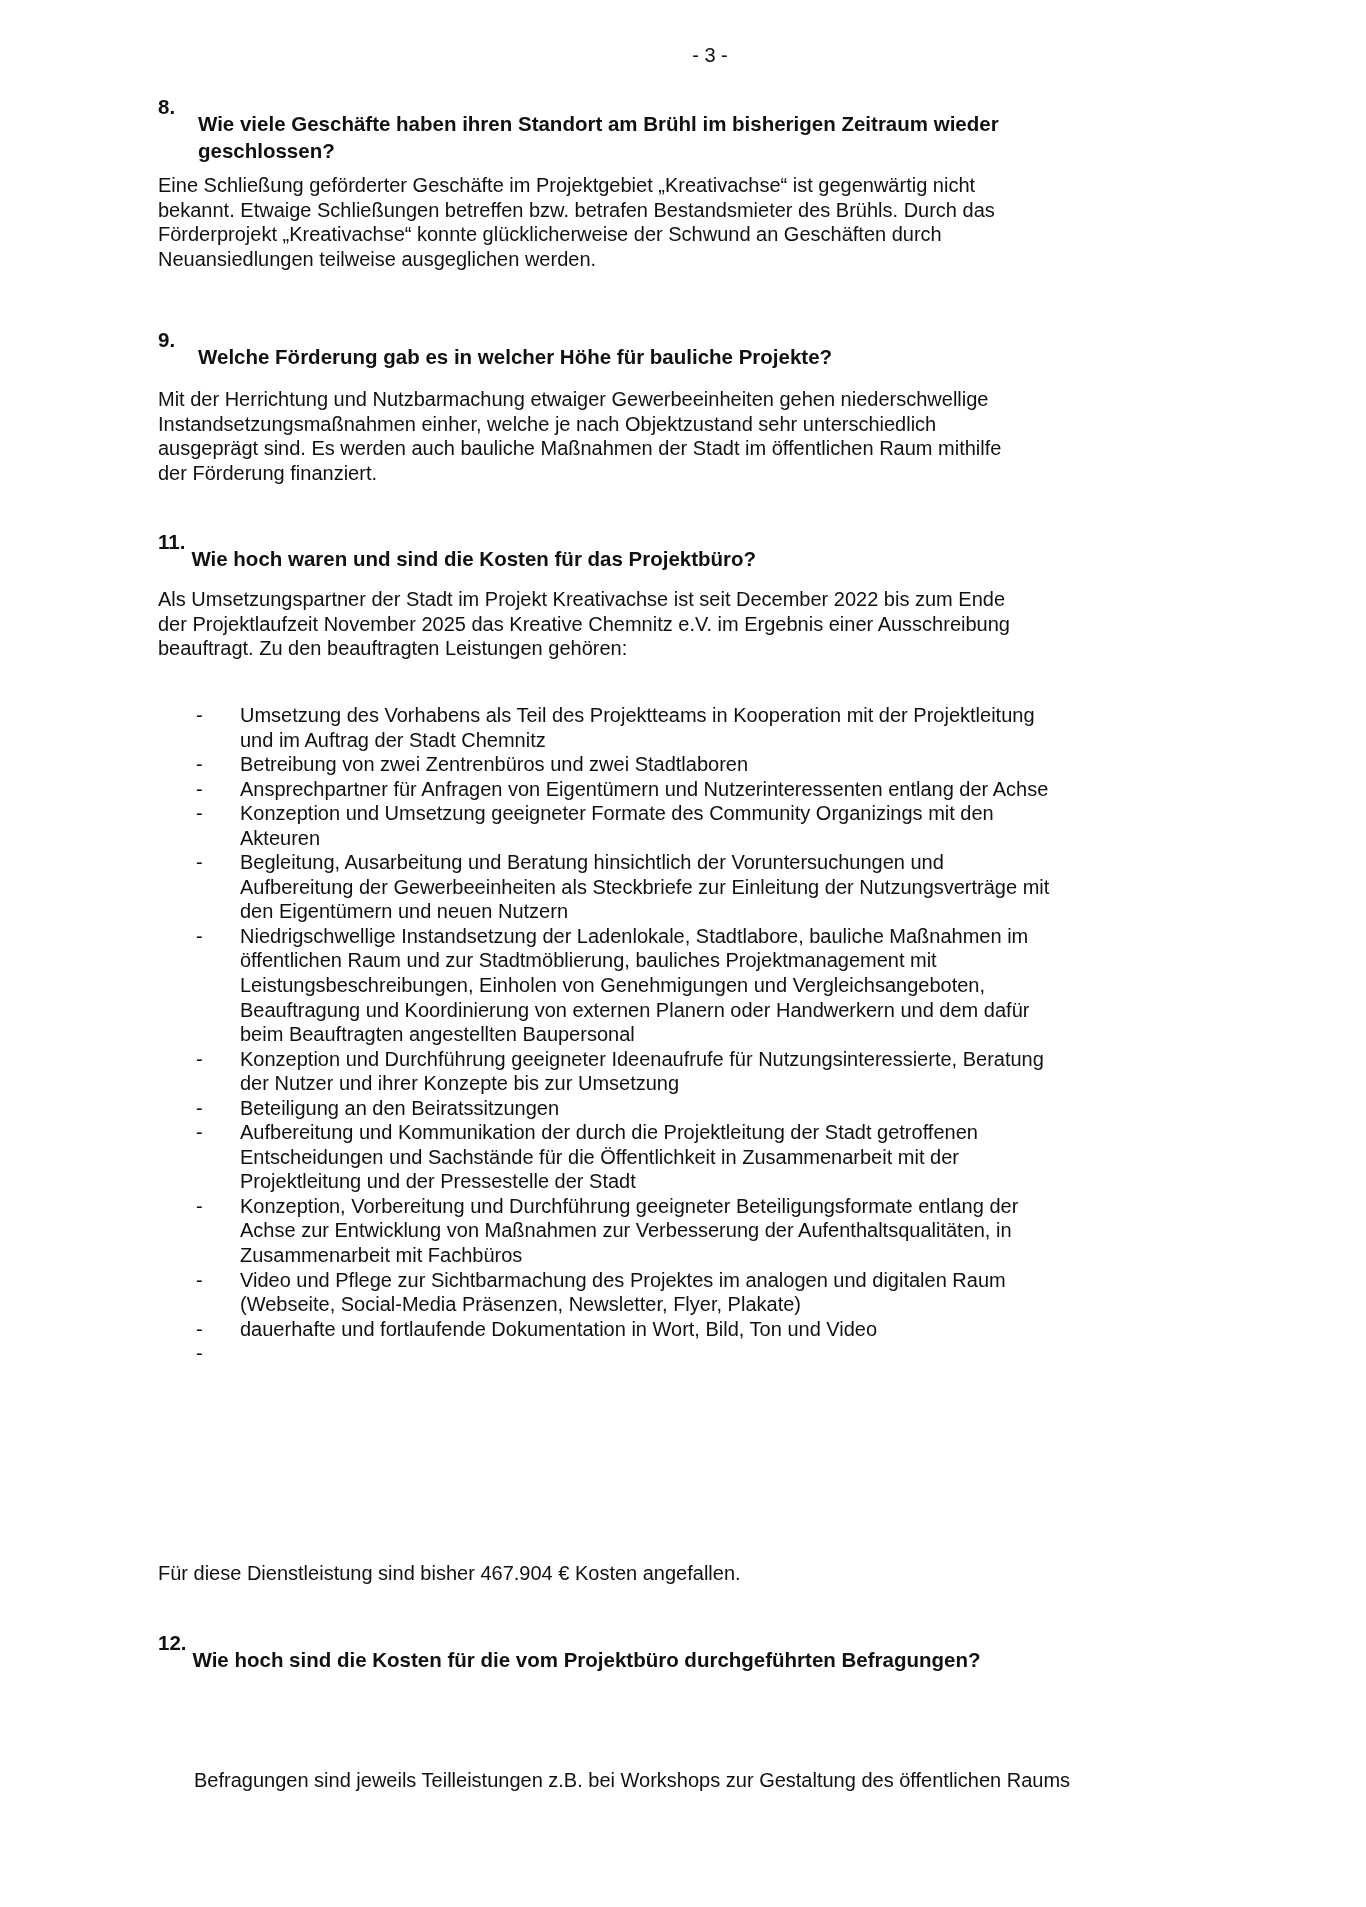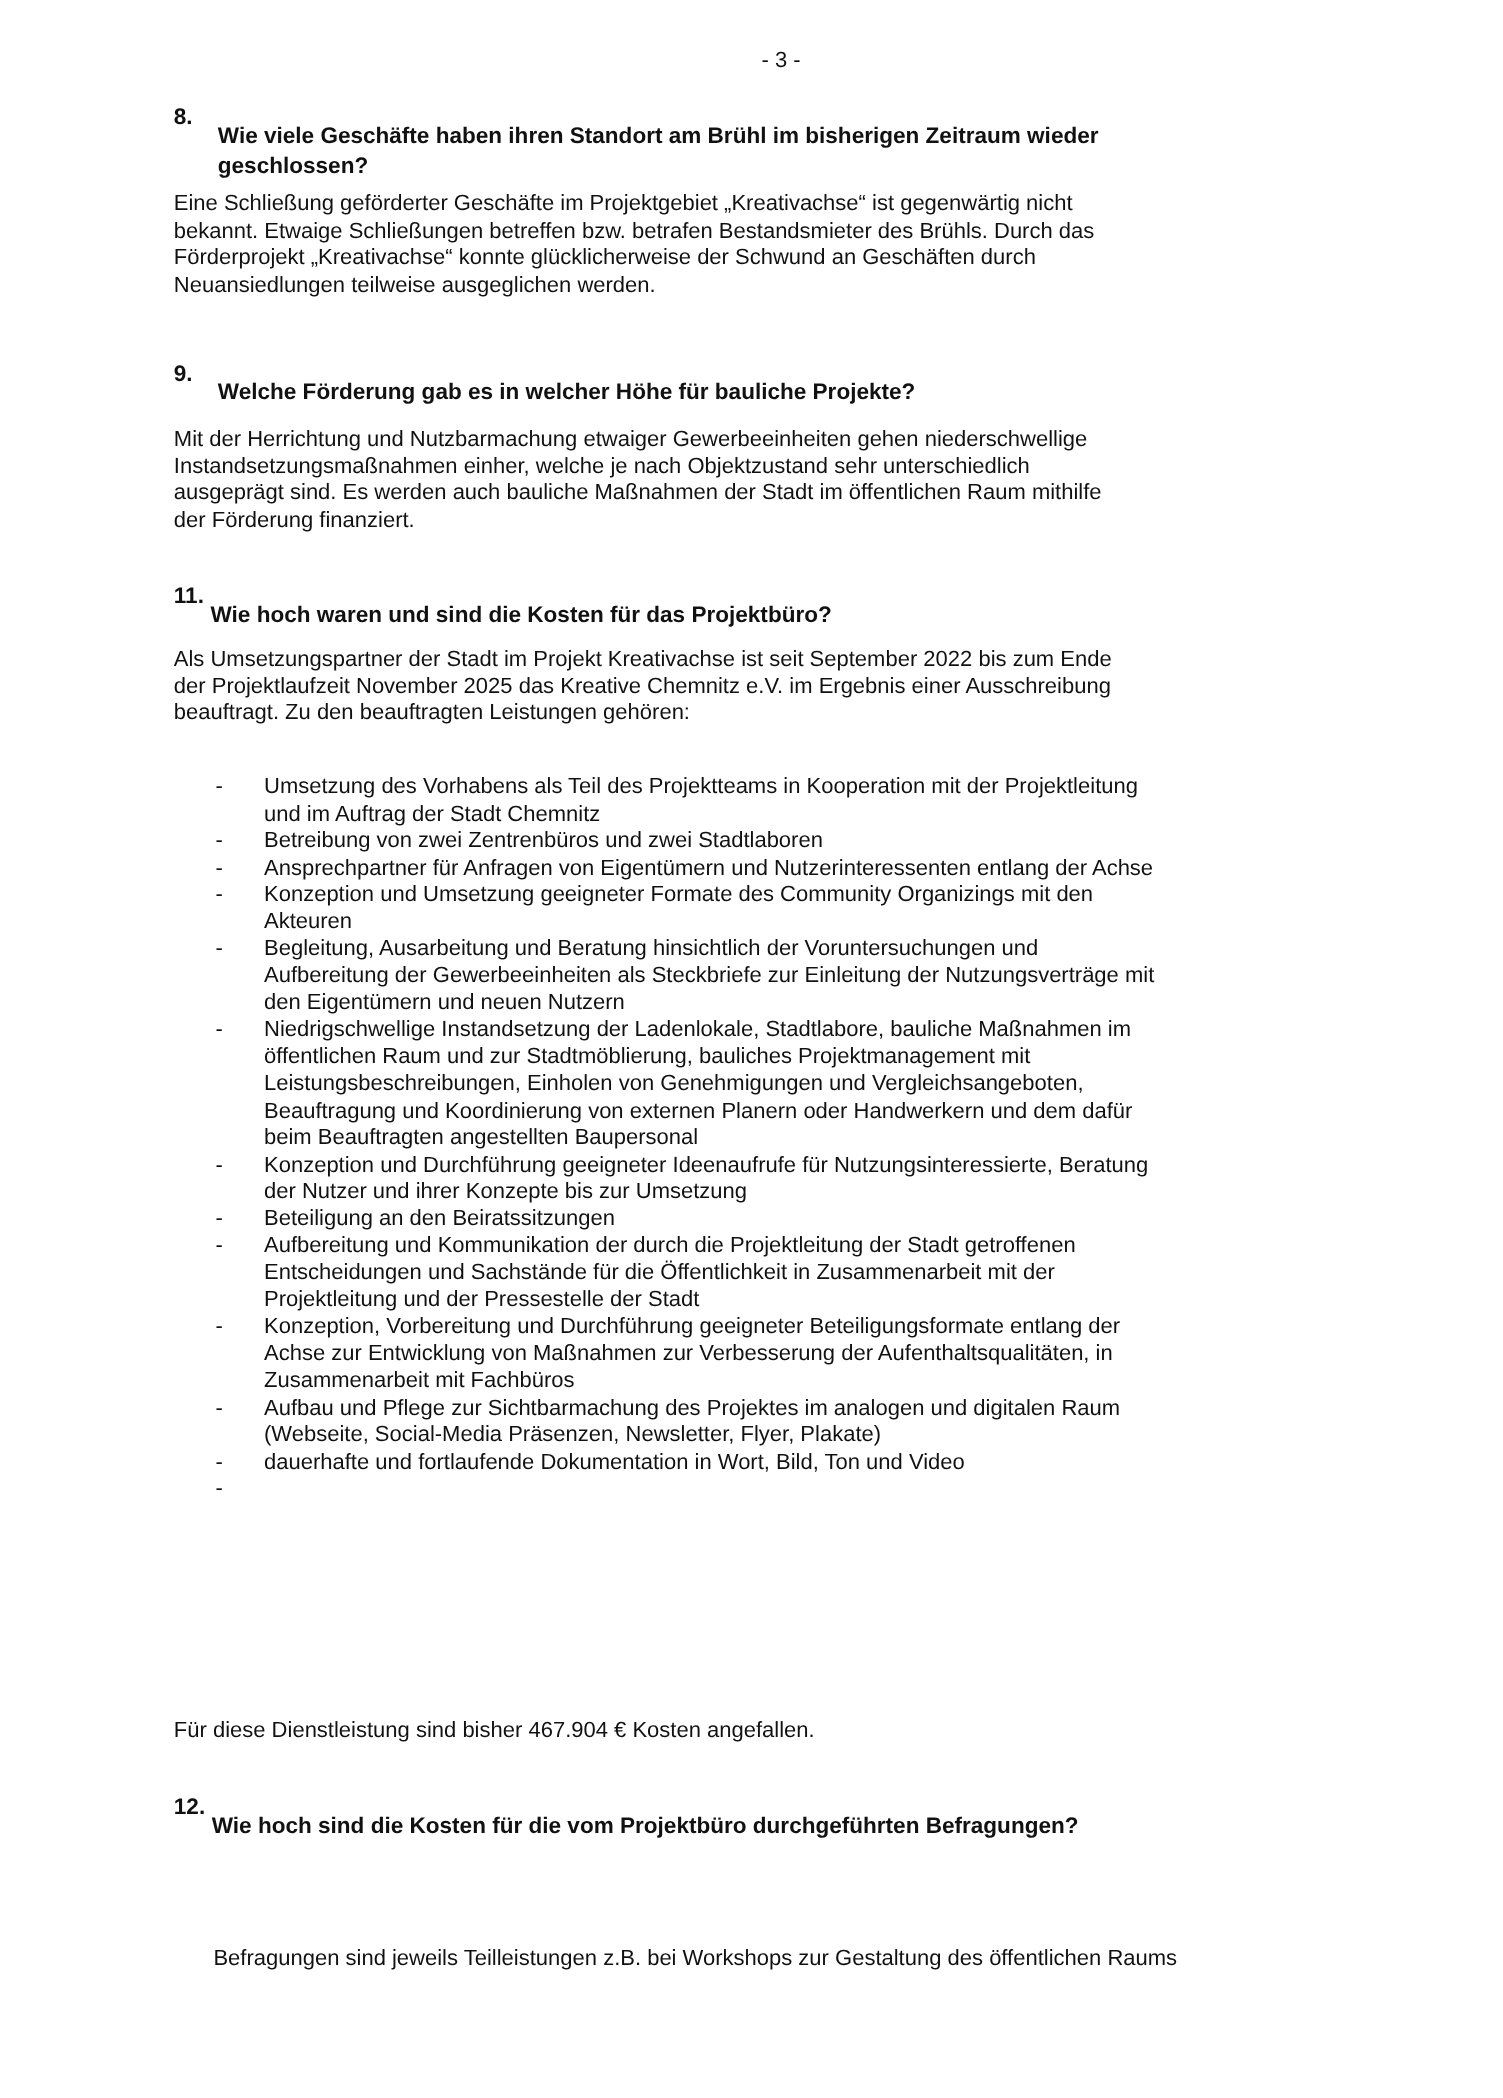--- a/index.html
+++ b/index.html
@@ -52,21 +52,21 @@
   <span class="line">der Förderung finanziert.</span>
 </div>
 
 <div class="block heading wide" style="top:529px;">
   <span class="num">11.</span>
   <span class="txt">
     <span class="line">Wie hoch waren und sind die Kosten für das Projektbüro?</span>
   </span>
 </div>
 <div class="block para" style="top:587px;">
-  <span class="line">Als Umsetzungspartner der Stadt im Projekt Kreativachse ist seit September 2022 bis zum Ende</span>
+  <span class="line">Als Umsetzungspartner der Stadt im Projekt Kreativachse ist seit December 2022 bis zum Ende</span>
   <span class="line">der Projektlaufzeit November 2025 das Kreative Chemnitz e.V. im Ergebnis einer Ausschreibung</span>
   <span class="line">beauftragt. Zu den beauftragten Leistungen gehören:</span>
 </div>
 
 <div class="list" style="top:703px;">
   <div class="item">
     <span class="dash">-</span>
     <span class="item-text">
       <span class="line">Umsetzung des Vorhabens als Teil des Projektteams in Kooperation mit der Projektleitung</span>
       <span class="line">und im Auftrag der Stadt Chemnitz</span>
@@ -134,21 +134,21 @@
     <span class="dash">-</span>
     <span class="item-text">
       <span class="line">Konzeption, Vorbereitung und Durchführung geeigneter Beteiligungsformate entlang der</span>
       <span class="line">Achse zur Entwicklung von Maßnahmen zur Verbesserung der Aufenthaltsqualitäten, in</span>
       <span class="line">Zusammenarbeit mit Fachbüros</span>
     </span>
   </div>
   <div class="item">
     <span class="dash">-</span>
     <span class="item-text">
-      <span class="line">Aufbau und Pflege zur Sichtbarmachung des Projektes im analogen und digitalen Raum</span>
+      <span class="line">Video und Pflege zur Sichtbarmachung des Projektes im analogen und digitalen Raum</span>
       <span class="line">(Webseite, Social-Media Präsenzen, Newsletter, Flyer, Plakate)</span>
     </span>
   </div>
   <div class="item">
     <span class="dash">-</span>
     <span class="item-text">
       <span class="line">dauerhafte und fortlaufende Dokumentation in Wort, Bild, Ton und Video</span>
     </span>
   </div>
   <div class="item">

